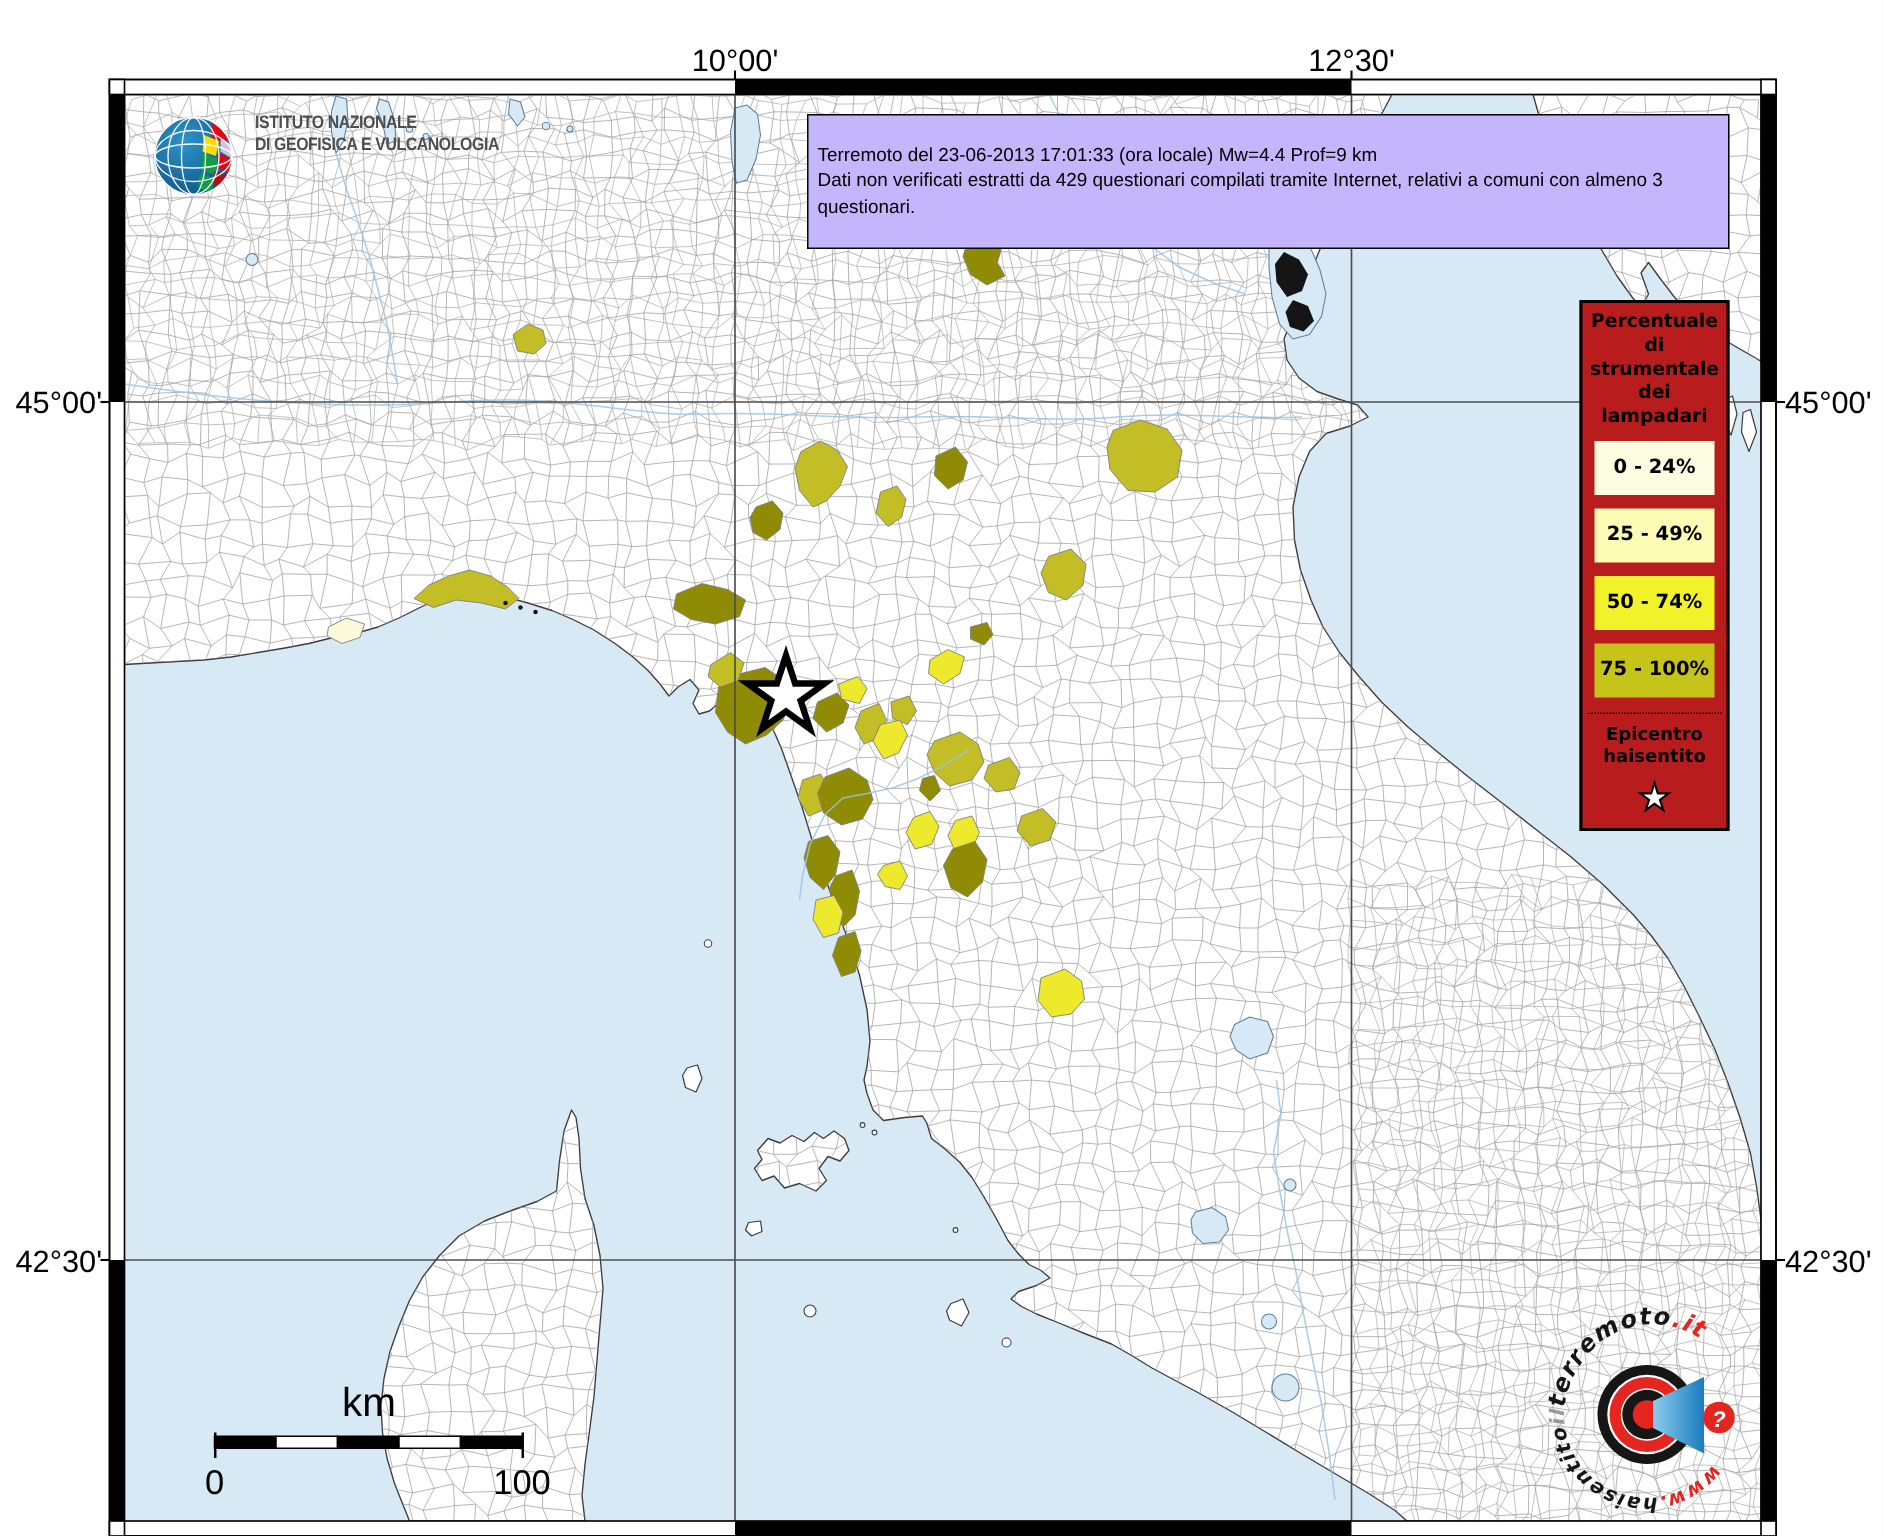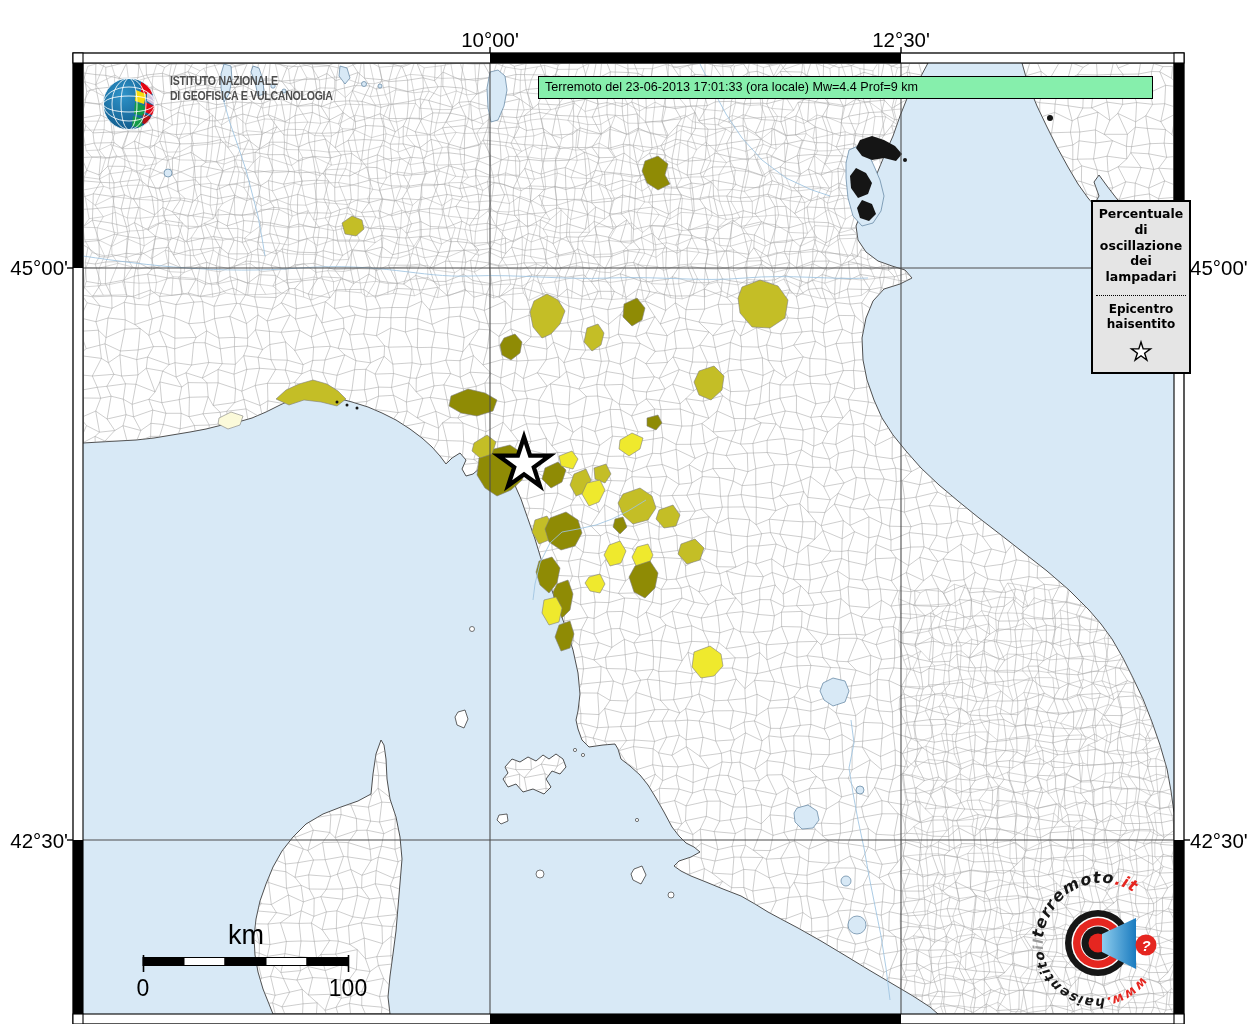--- a/index.html
+++ b/index.html
@@ -1,24 +1,24 @@
 <!DOCTYPE html>
 <html><head>
 <meta charset="utf-8">
 <style>
   html,body{margin:0;padding:0;background:#fff;}
   #stage{position:relative;width:1255px;height:1024px;background:#fff;overflow:hidden;
          font-family:"Liberation Sans",sans-serif;margin-top:28px;}
   #mapSvg,#haiSvg{position:absolute;left:0;top:0;}
   #haiSvg{pointer-events:none;}
   
-  #infoBox{position:absolute;left:538px;top:48px;width:601px;background:#86efac;
-           border:1.3px solid #000;padding:2px 6px;font-size:12.6px;line-height:1.37;color:#000;}
+  #infoBox{position:absolute;left:538px;top:48px;width:601px;background:#c4b5fd;
+           border:1.3px solid #000;padding:18px 6px;font-size:12.6px;line-height:1.37;color:#000;}
   
-  #legendBox{position:absolute;left:1091px;top:172px;width:96px;background:#e5e5e5;
+  #legendBox{position:absolute;left:1053px;top:172px;width:96px;background:#b91c1c;
              border:2px solid #000;font-family:"DejaVu Sans",sans-serif;text-align:center;}
   #legendTitle{font-weight:bold;font-size:12.5px;line-height:1.26;padding-top:4px;}
   .swatch{width:80px;height:36px;margin:9px auto 0 auto;display:flex;align-items:center;
           justify-content:center;font-weight:bold;font-size:13px;}
   #legendDivider{border:none;border-top:1.5px dotted #000;margin:10px 3px 6px 3px;}
   #epiLabel{font-weight:bold;font-size:12px;line-height:1.25;}
   #epiStar{margin:6px auto 8px auto;display:block;}
   
   #ingvLogo{position:absolute;left:101px;top:46px;display:flex;align-items:flex-start;}
   #ingvText{margin-left:9px;color:#4d4d4d;font-weight:bold;font-size:12px;line-height:1.22;
@@ -221,29 +221,36 @@
     </g>
     <text font-family="DejaVu Sans, sans-serif" font-weight="bold" font-style="italic" letter-spacing="1">
       <textPath href="#ringPath" startOffset="2">
         <tspan font-size="13" fill="#e52620">www.</tspan><tspan font-size="13.5" fill="#161616">haisentito</tspan><tspan font-size="13.5" fill="#9a9a9a">il</tspan><tspan font-size="16" fill="#161616">terremoto</tspan><tspan font-size="16" fill="#e52620">.it</tspan>
       </textPath>
     </text>
   </svg>
 
   <div id="infoBox">
     <div>Terremoto del 23-06-2013 17:01:33 (ora locale) Mw=4.4 Prof=9 km</div>
+    <div>Dati non verificati estratti da 429 questionari compilati tramite Internet, relativi a comuni con almeno 3 questionari.</div>
   </div>
 
   <div id="legendBox">
     <div id="legendTitle">
         <div>Percentuale</div>
         <div>di</div>
-        <div>oscillazione</div>
+        <div>strumentale</div>
         <div>dei</div>
         <div>lampadari</div>
+      </div>
+    <div id="legendSwatches">
+        <div class="swatch" style="background: rgb(252, 252, 224);">0 - 24%</div>
+        <div class="swatch" style="background: rgb(252, 252, 180);">25 - 49%</div>
+        <div class="swatch" style="background: rgb(242, 242, 43);">50 - 74%</div>
+        <div class="swatch" style="background: rgb(198, 196, 25);">75 - 100%</div>
       </div>
     <hr id="legendDivider">
     <div id="epiLabel">
       <div>Epicentro</div>
       <div>haisentito</div>
     </div>
     <svg id="epiStar" width="26" height="26" viewBox="0 0 26 26">
       <path id="epiStarPath" fill="#fff" stroke="#000" stroke-width="1.4" d="M13.0,4.0L15.2,10.9L22.5,10.9L16.6,15.2L18.9,22.1L13.0,17.8L7.1,22.1L9.4,15.2L3.5,10.9L10.8,10.9Z"></path>
     </svg>
   </div>

